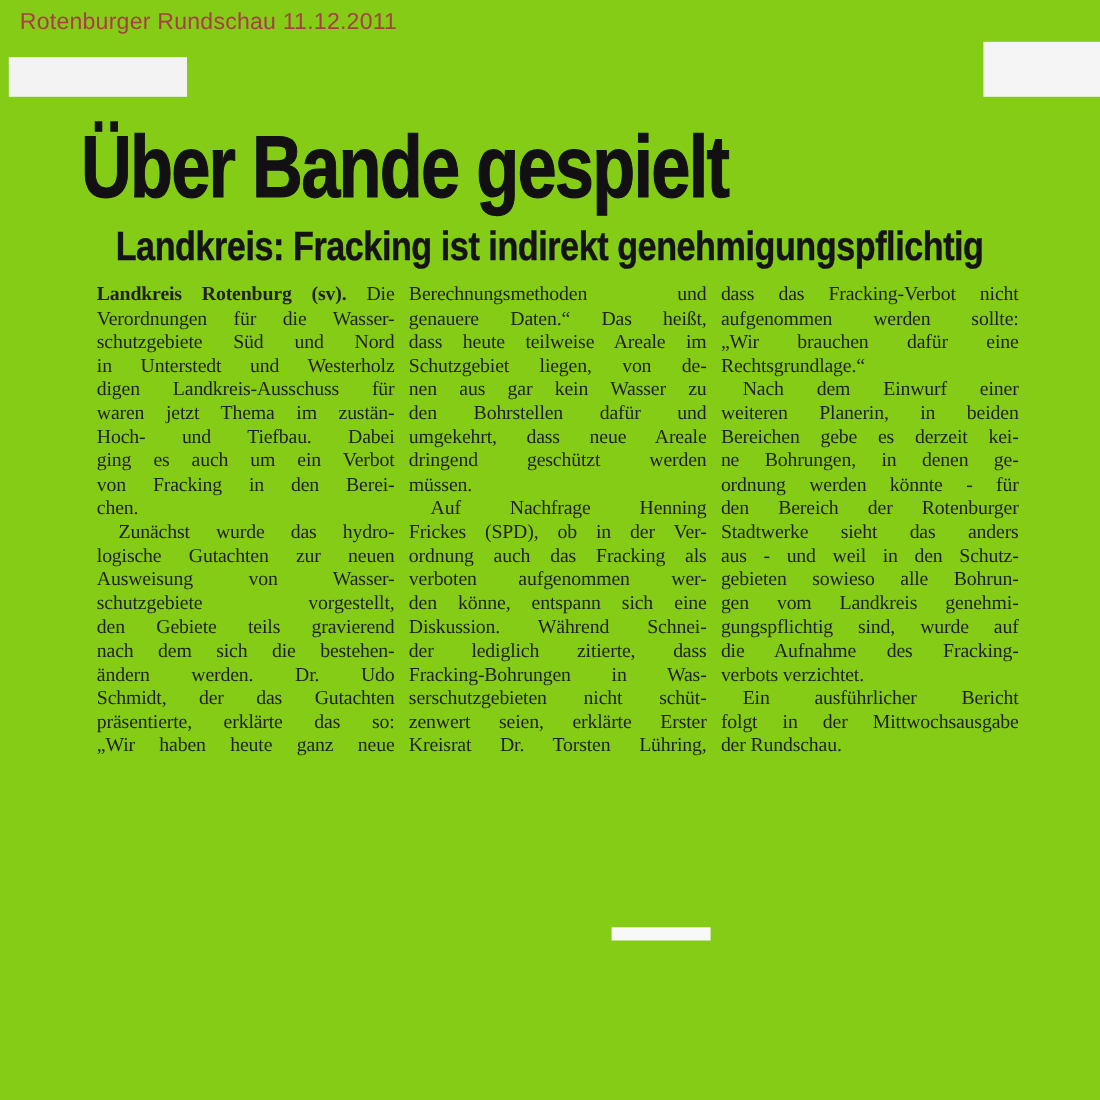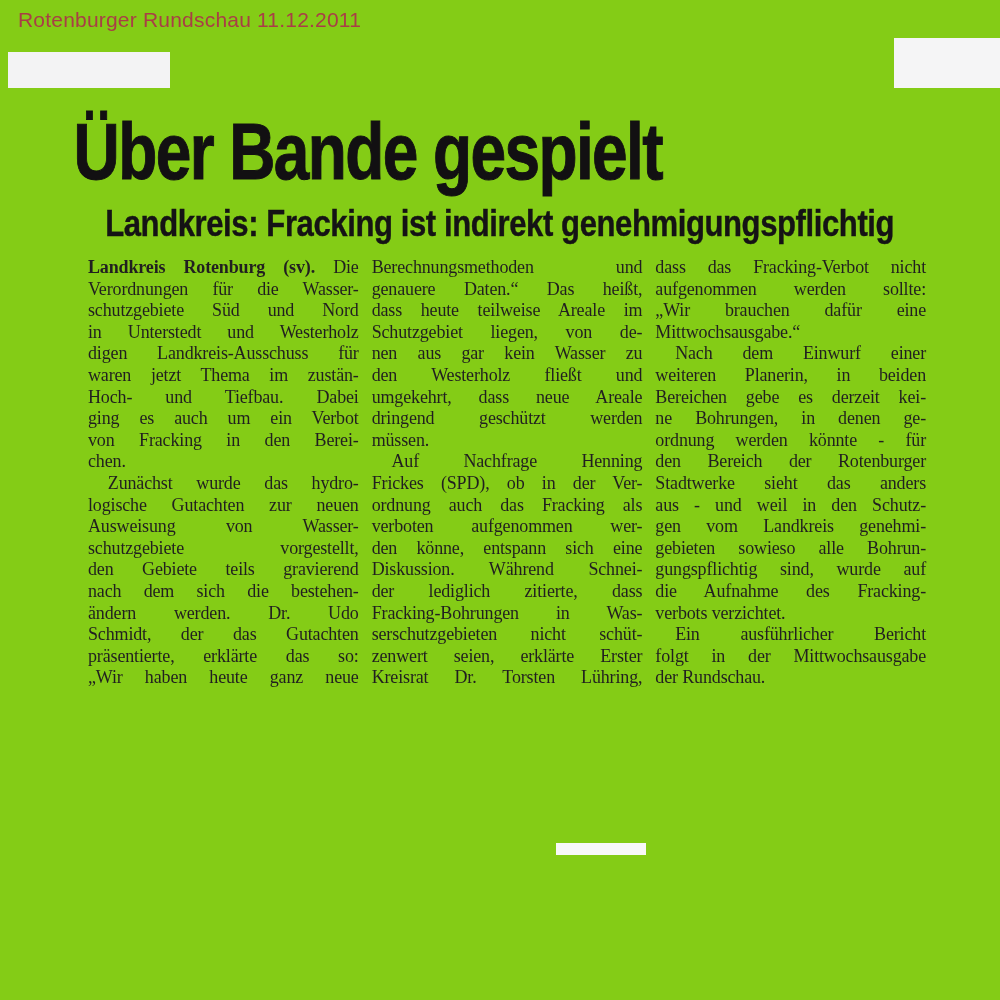--- a/index.html
+++ b/index.html
@@ -149,21 +149,21 @@
           <div class="tline">„Wir haben heute ganz neue</div>
         </div>
     </div>
     <div class="col">
       <div class="para">
           <div class="tline">Berechnungsmethoden und</div>
           <div class="tline">genauere Daten.“ Das heißt,</div>
           <div class="tline">dass heute teilweise Areale im</div>
           <div class="tline">Schutzgebiet liegen, von de-</div>
           <div class="tline">nen aus gar kein Wasser zu</div>
-          <div class="tline">den Westerholz fließt und</div>
+          <div class="tline">den Bohrstellen dafür und</div>
           <div class="tline">umgekehrt, dass neue Areale</div>
           <div class="tline">dringend geschützt werden</div>
           <div class="tline tlast">müssen.</div>
         </div>
       <div class="para">
           <div class="tline tindent">Auf Nachfrage Henning</div>
           <div class="tline">Frickes (SPD), ob in der Ver-</div>
           <div class="tline">ordnung auch das Fracking als</div>
           <div class="tline">verboten aufgenommen wer-</div>
           <div class="tline">den könne, entspann sich eine</div>
@@ -173,33 +173,33 @@
           <div class="tline">serschutzgebieten nicht schüt-</div>
           <div class="tline">zenwert seien, erklärte Erster</div>
           <div class="tline">Kreisrat Dr. Torsten Lühring,</div>
         </div>
     </div>
     <div class="col">
       <div class="para">
           <div class="tline">dass das Fracking-Verbot nicht</div>
           <div class="tline">aufgenommen werden sollte:</div>
           <div class="tline">„Wir brauchen dafür eine</div>
-          <div class="tline tlast">Mittwochsausgabe.“</div>
+          <div class="tline tlast">Rechtsgrundlage.“</div>
         </div>
       <div class="para">
           <div class="tline tindent">Nach dem Einwurf einer</div>
           <div class="tline">weiteren Planerin, in beiden</div>
           <div class="tline">Bereichen gebe es derzeit kei-</div>
           <div class="tline">ne Bohrungen, in denen ge-</div>
           <div class="tline">ordnung werden könnte - für</div>
           <div class="tline">den Bereich der Rotenburger</div>
           <div class="tline">Stadtwerke sieht das anders</div>
           <div class="tline">aus - und weil in den Schutz-</div>
+          <div class="tline">gebieten sowieso alle Bohrun-</div>
           <div class="tline">gen vom Landkreis genehmi-</div>
-          <div class="tline">gebieten sowieso alle Bohrun-</div>
           <div class="tline">gungspflichtig sind, wurde auf</div>
           <div class="tline">die Aufnahme des Fracking-</div>
           <div class="tline tlast">verbots verzichtet.</div>
         </div>
       <div class="para">
           <div class="tline tindent">Ein ausführlicher Bericht</div>
           <div class="tline">folgt in der Mittwochsausgabe</div>
           <div class="tline tlast">der Rundschau.</div>
         </div>
     </div>

